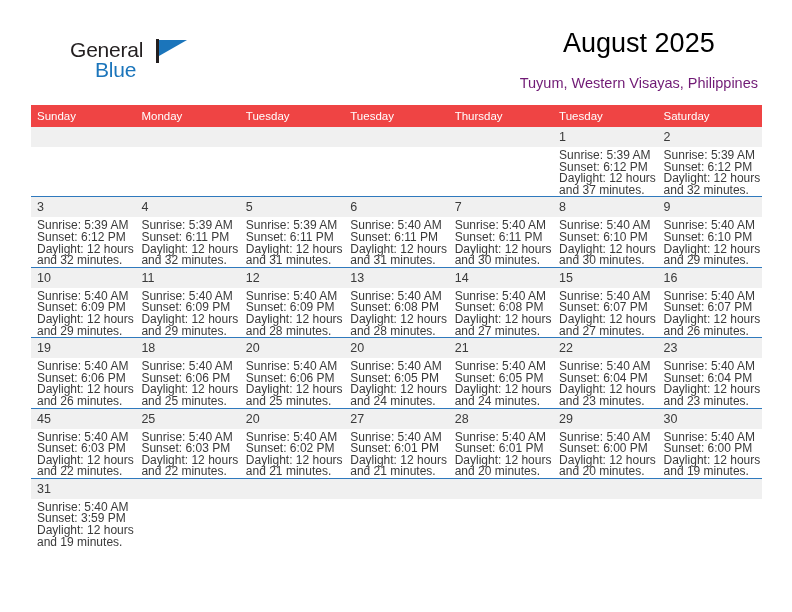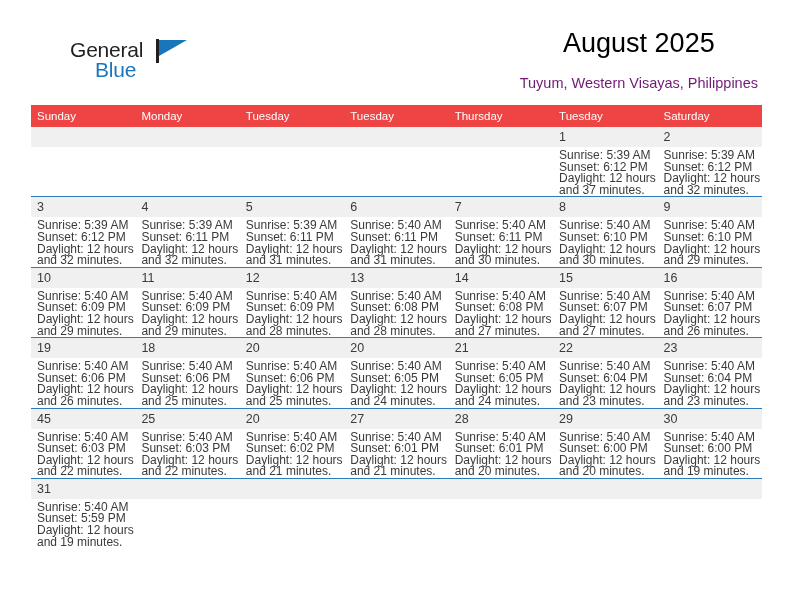--- a/index.html
+++ b/index.html
@@ -482,21 +482,21 @@
               <div>Daylight: 12 hours</div>
               <div>and 19 minutes.</div>
             </div>
           </td>
         </tr>
         <tr>
           <td>
             <div class="daynum">31</div>
             <div class="dayinfo">
               <div>Sunrise: 5:40 AM</div>
-              <div>Sunset: 5:59 PM</div>
+              <div>Sunset: 3:59 PM</div>
               <div>Daylight: 12 hours</div>
               <div>and 19 minutes.</div>
             </div>
           </td>
           <td class="empty">
             <div class="daynum"></div>
           </td>
           <td class="empty">
             <div class="daynum"></div>
           </td>

